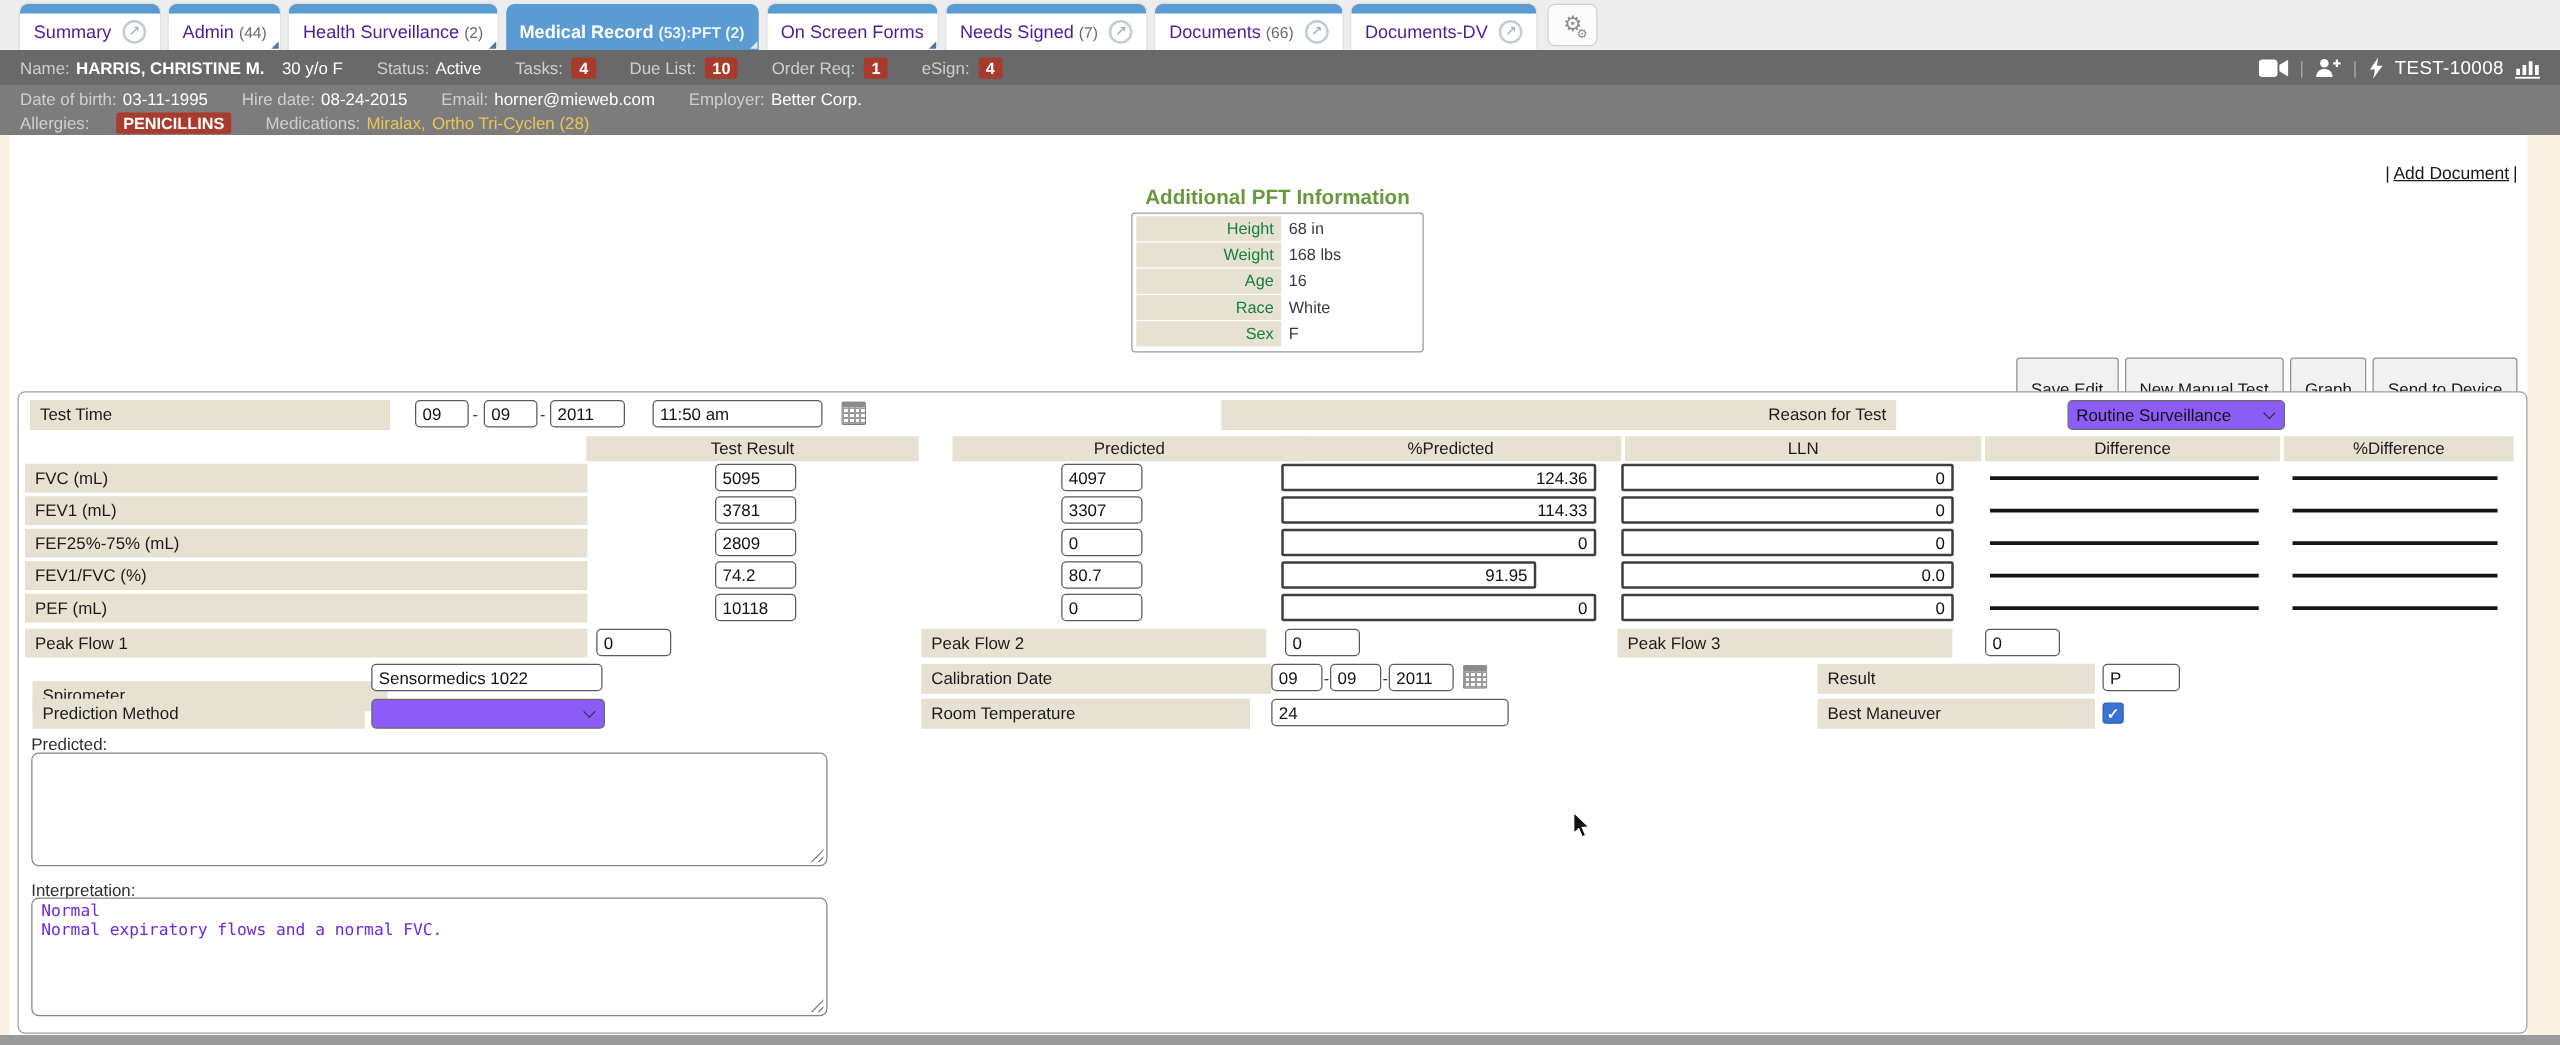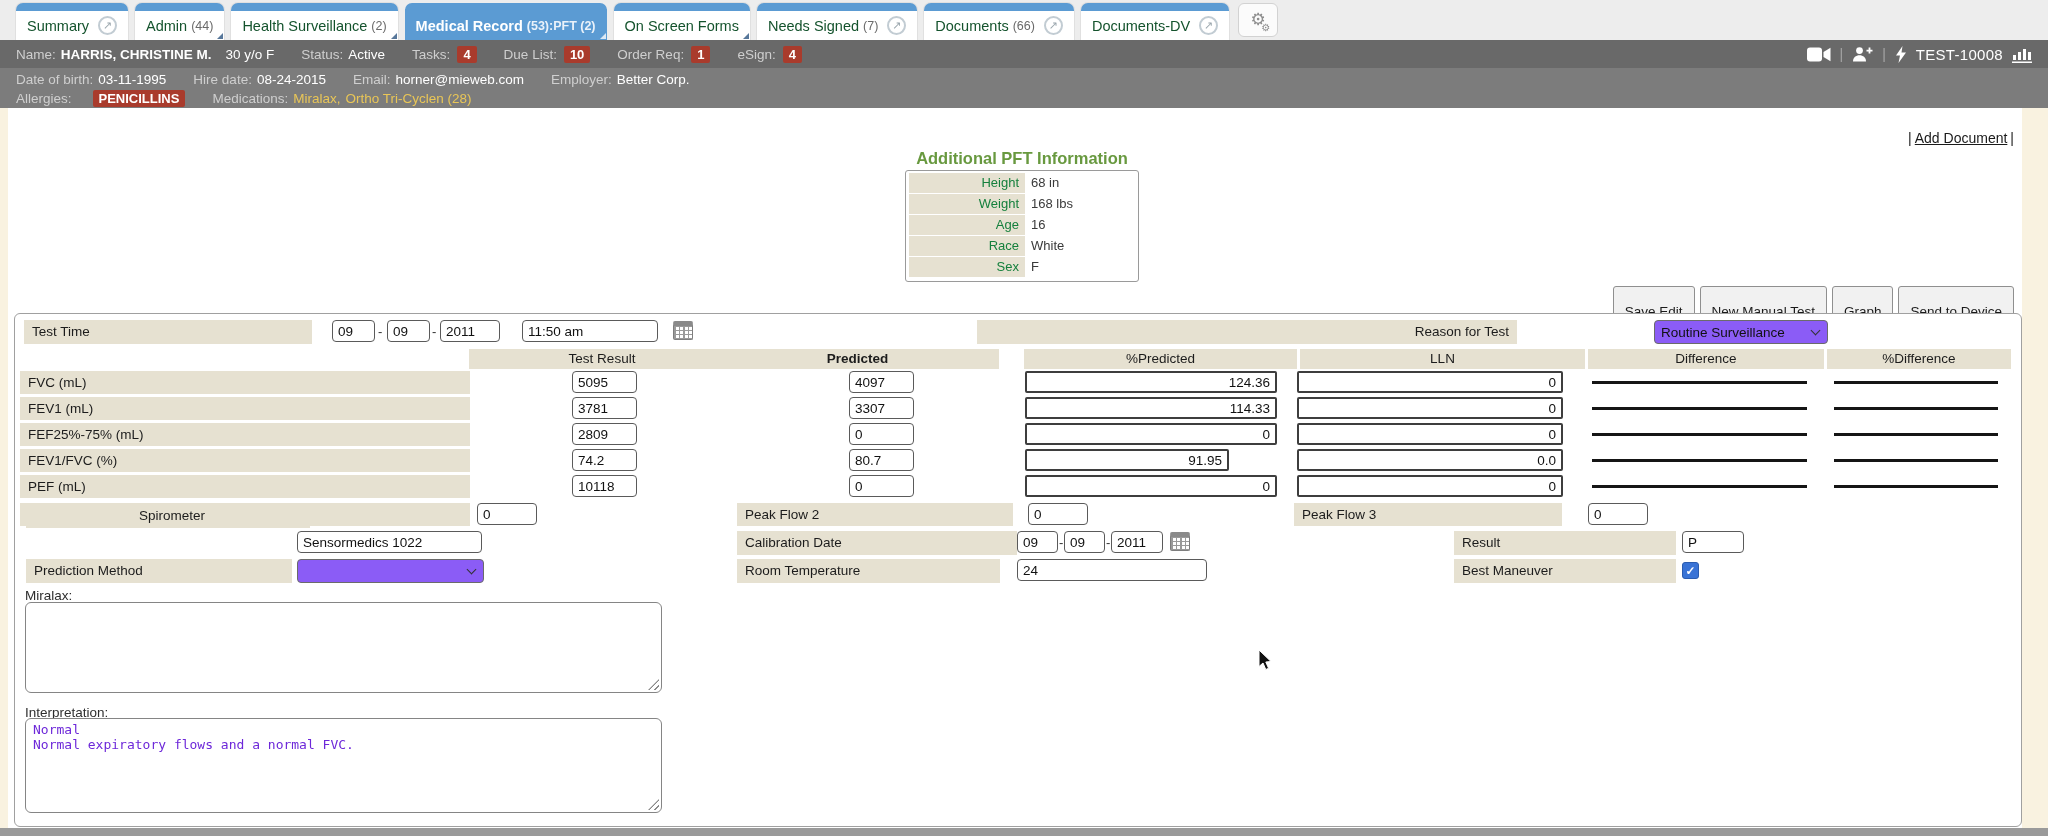--- a/index.html
+++ b/index.html
@@ -6,21 +6,21 @@
   html,body { width:2048px; height:836px; }
   body { font-family:"Liberation Sans", sans-serif; background:#f9f2e0; position:relative; overflow:hidden; }
   .page { position:absolute; left:0; top:0; width:2048px; height:836px; }
 
   
   .tabbar { position:absolute; left:0; top:0; width:2048px; height:40px; background:#ededed;
             display:flex; align-items:flex-start; padding:3px 8px 0 16px; gap:7px; }
   .tab { position:relative; height:37px; background:#fff; border-radius:7px 7px 0 0;
          border-top:8px solid #5b9bd3; box-shadow:0 0 0 1px #e0e0e0;
          display:flex; align-items:center; padding:0 11px; cursor:default; }
-  .tab .tlabel { font-size:14.5px; color:#14532d; white-space:nowrap; }
+  .tab .tlabel { font-size:14.5px; color:#4c1d95; white-space:nowrap; }
   .tab .tcount { font-size:12.5px; color:#6a6a6a; margin-left:4px; white-space:nowrap; }
   .tab.active { background:#5b9bd3; border-top-color:#5b9bd3; box-shadow:none; }
   .tab.active .tlabel { color:#fff; font-weight:bold; }
   .tab.active .tcount { color:#eaf2fa; font-weight:bold; }
   .picon { width:19px; height:19px; margin-left:9px; border:2px solid #c2ccd3; border-radius:50%;
            color:#9aa6ad; font-size:11px; line-height:15px; text-align:center; flex:0 0 auto; }
   .fold { position:absolute; right:1px; bottom:1px; width:0; height:0;
           border-top:6px solid transparent; border-right:6px solid #57779a; }
   .tab.active .fold { border-right-color:#dde9f4; }
   .gearbtn { height:34px; width:40px; margin-left:2px; background:#fbfbfb; border:1px solid #d2d2d2;
@@ -273,21 +273,21 @@
   <input class="inp" style="left: 440px; top: 320px; width: 60px;" value="2011">
   <input class="inp" style="left: 522px; top: 320px; width: 136px;" value="11:50 am">
   <span class="cal" style="left:673px; top:321px;"></span>
   <div class="cell r" style="left:977px; top:320px; width:540px; height:24px; line-height:24px;">Reason for Test</div>
   <div class="selwrap" style="left:1654px; top:320px; width:174px;">
     <select><option>Routine Surveillance</option></select>
     <span class="chev"></span>
   </div>
 
   <div class="hcell" style="left:469px;  width:266px;">Test Result</div>
-  <div class="hcell" style="left:716px;  width:283px;font-weight:bold;">Predicted</div>
+  <div class="hcell" style="left:762px;  width:283px;">Predicted</div>
   <div class="hcell" style="left:1024px; width:273px;">%Predicted</div>
   <div class="hcell" style="left:1300px; width:285px;">LLN</div>
   <div class="hcell" style="left:1588px; width:236px;">Difference</div>
   <div class="hcell" style="left:1827px; width:184px;">%Difference</div>
 
   <div class="cell" style="left:20px; top:371px; width:450px; height:23px; line-height:23px;">FVC (mL)</div>
   <input class="inp" style="left: 572px; top: 371px; width: 65px;" value="5095">
   <input class="inp" style="left: 849px; top: 371px; width: 65px;" value="4097">
   <input class="inpw" style="left: 1025px; top: 371px; width: 252px;" value="124.36">
   <input class="inpw" style="left: 1297px; top: 371px; width: 266px;" value="0">
@@ -326,21 +326,21 @@
   <div class="bline" style="left:1592px; top:485px; width:215px;"></div>
   <div class="bline" style="left:1834px; top:485px; width:164px;"></div>
 
   <div class="cell" style="left:20px; top:503px; width:450px; height:23px; line-height:23px;">Peak Flow 1</div>
   <input class="inp" style="left: 477px; top: 503px; width: 60px;" value="0">
   <div class="cell" style="left:737px; top:503px; width:276px; height:23px; line-height:23px;">Peak Flow 2</div>
   <input class="inp" style="left: 1028px; top: 503px; width: 60px;" value="0">
   <div class="cell" style="left:1294px; top:503px; width:268px; height:23px; line-height:23px;">Peak Flow 3</div>
   <input class="inp" style="left: 1588px; top: 503px; width: 60px;" value="0">
 
-  <div class="cell" style="left:26px; top:504px; width:284px; height:24px; line-height:24px;text-align:center;">Spirometer</div>
+  <div class="cell" style="left:26px; top:545px; width:284px; height:24px; line-height:24px;">Spirometer</div>
   <input class="inp" style="left: 297px; top: 531px; width: 185px;" value="Sensormedics 1022">
   <div class="cell" style="left:737px; top:531px; width:280px; height:24px; line-height:24px;">Calibration Date</div>
   <input class="inp" style="left: 1017px; top: 531px; width: 41px;" value="09">
   <span class="dsep" style="left:1059px; top:535px;">-</span>
   <input class="inp" style="left: 1064px; top: 531px; width: 41px;" value="09">
   <span class="dsep" style="left:1106px; top:535px;">-</span>
   <input class="inp" style="left: 1111px; top: 531px; width: 52px;" value="2011">
   <span class="cal" style="left:1170px; top:532px;"></span>
   <div class="cell" style="left:1454px; top:531px; width:222px; height:24px; line-height:24px;">Result</div>
   <input class="inp" style="left: 1682px; top: 531px; width: 62px;" value="P">
@@ -350,21 +350,21 @@
     <select><option></option></select>
     <span class="chev"></span>
   </div>
   <div class="cell" style="left:737px; top:559px; width:263px; height:24px; line-height:24px;">Room Temperature</div>
   <input class="inp" style="left: 1017px; top: 559px; width: 190px;" value="24">
   <div class="cell" style="left:1454px; top:559px; width:222px; height:24px; line-height:24px;">Best Maneuver</div>
   <div class="cb" style="left:1682px; top:562px;">
     <span>✓</span>
   </div>
 
-  <div class="talabel" style="left:25px; top:588px;">Miralax:</div>
+  <div class="talabel" style="left:25px; top:588px;">Predicted:</div>
   <div class="tawrap" style="left:25px; top:602px; width:637px; height:91px;">
     <textarea style=""></textarea>
     <span class="grip"></span>
   </div>
 
   <div class="talabel" style="left:25px; top:705px;">Interpretation:</div>
   <div class="tawrap" style="left:25px; top:718px; width:637px; height:95px;">
     <textarea class="mono" style="">Normal
 Normal expiratory flows and a normal FVC.</textarea>
     <span class="grip"></span>

